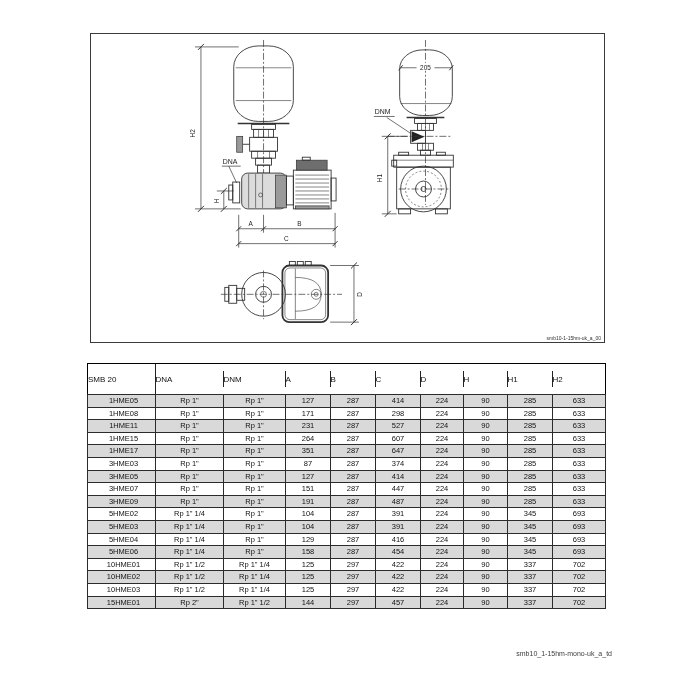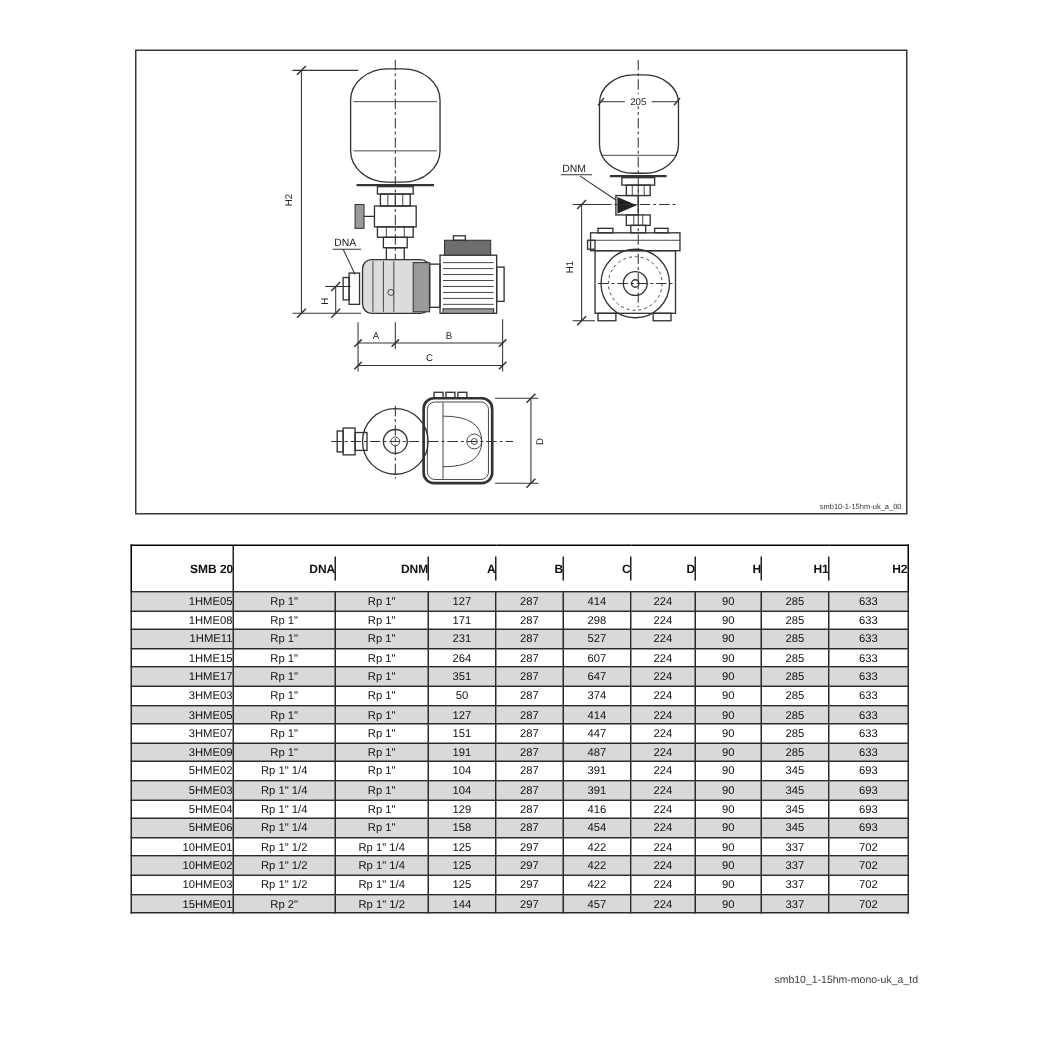--- a/index.html
+++ b/index.html
@@ -31,34 +31,34 @@
   .fillD { fill:#6e6e6e; stroke:#333; stroke-width:0.7; }
   .blk   { fill:#222; stroke:none; }
   
   .dims-table {
     position:absolute; left:87px; top:363px; width:518px;
     border-collapse:collapse; table-layout:fixed;
     border:1.5px solid #000;
   }
   .dims-table thead { border-bottom:1.7px solid #000; }
   .dims-table th {
-    position:relative; height:30px; font-size:8px; font-weight:bold;
-    text-align:right; vertical-align:middle; padding:0; color:#111;
+    position:relative; height:30px; font-size:8px; font-weight:normal;
+    text-align:left; vertical-align:middle; padding:0; color:#111;
   }
   .dims-table th:not(:first-child)::before {
     content:""; position:absolute; left:-0.5px; top:22%; bottom:22%;
     width:1px; background:#222;
   }
   .dims-table th:nth-child(2)::before { top:0; bottom:0; }
   .dims-table td {
     border:1px solid #2b2b2b; font-size:7.5px; text-align:center;
     height:11.6px; padding:0; line-height:11.6px; color:#111;
     white-space:nowrap; overflow:hidden;
   }
-  .dims-table td:first-child { text-align:right; padding-left:4px; }
+  .dims-table td:first-child { text-align:center; padding-left:4px; }
   .dims-table tbody tr:nth-child(odd) td { background:#d9d9d9; }
   
   .doc-ref {
     position:absolute; right:88px; top:650px; font-size:7px; color:#3d3d3d;
   }
 </style>
 </head>
 <body>
 
 <div class="page">
@@ -349,21 +349,21 @@
           <td>647</td>
           <td>224</td>
           <td>90</td>
           <td>285</td>
           <td>633</td>
         </tr>
         <tr>
           <td>3HME03</td>
           <td>Rp 1"</td>
           <td>Rp 1"</td>
-          <td>50</td>
+          <td>87</td>
           <td>287</td>
           <td>374</td>
           <td>224</td>
           <td>90</td>
           <td>285</td>
           <td>633</td>
         </tr>
         <tr>
           <td>3HME05</td>
           <td>Rp 1"</td>

